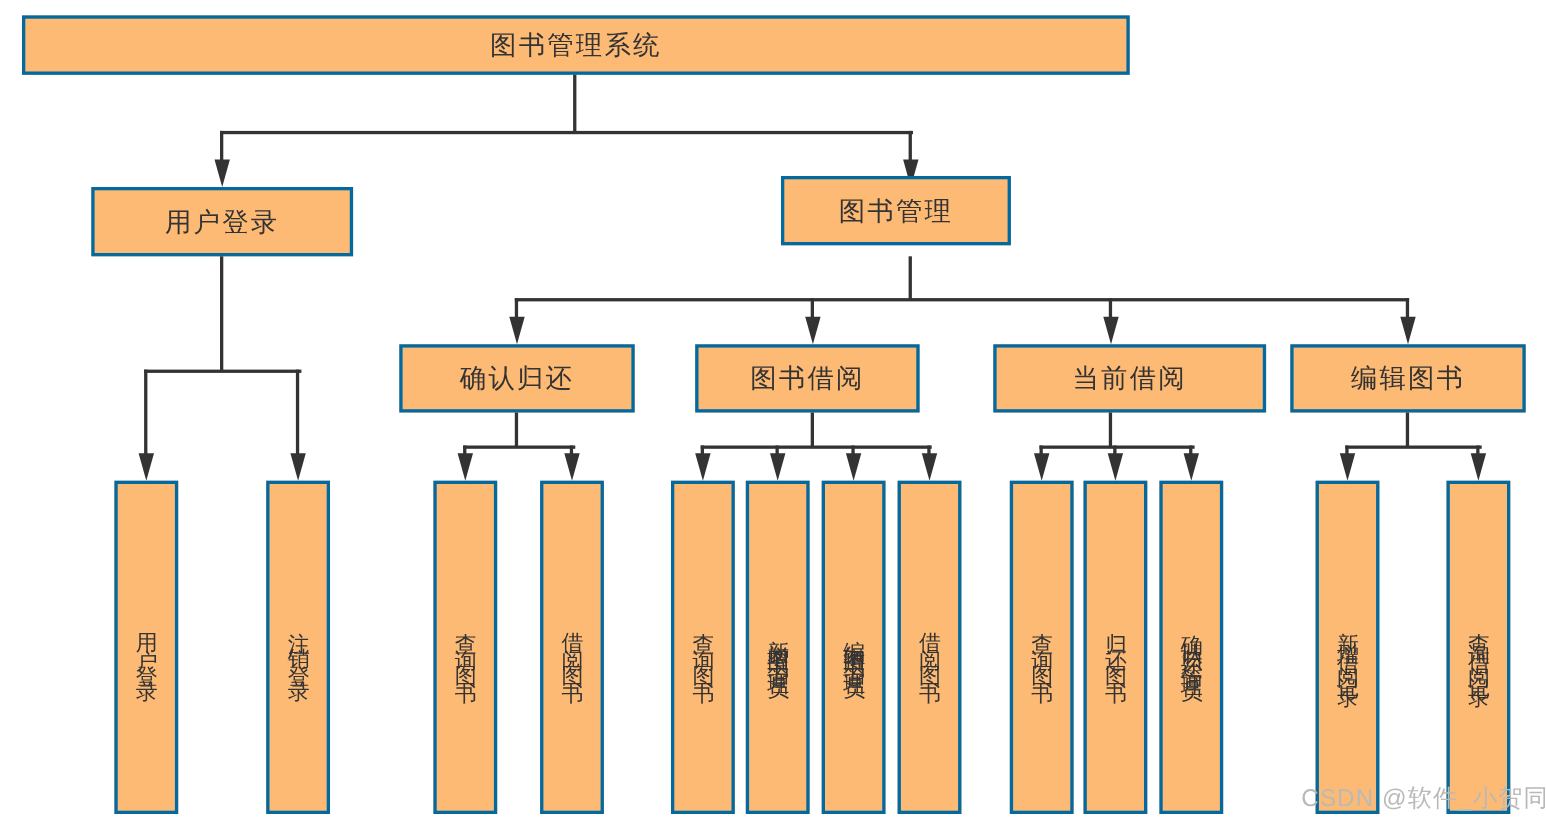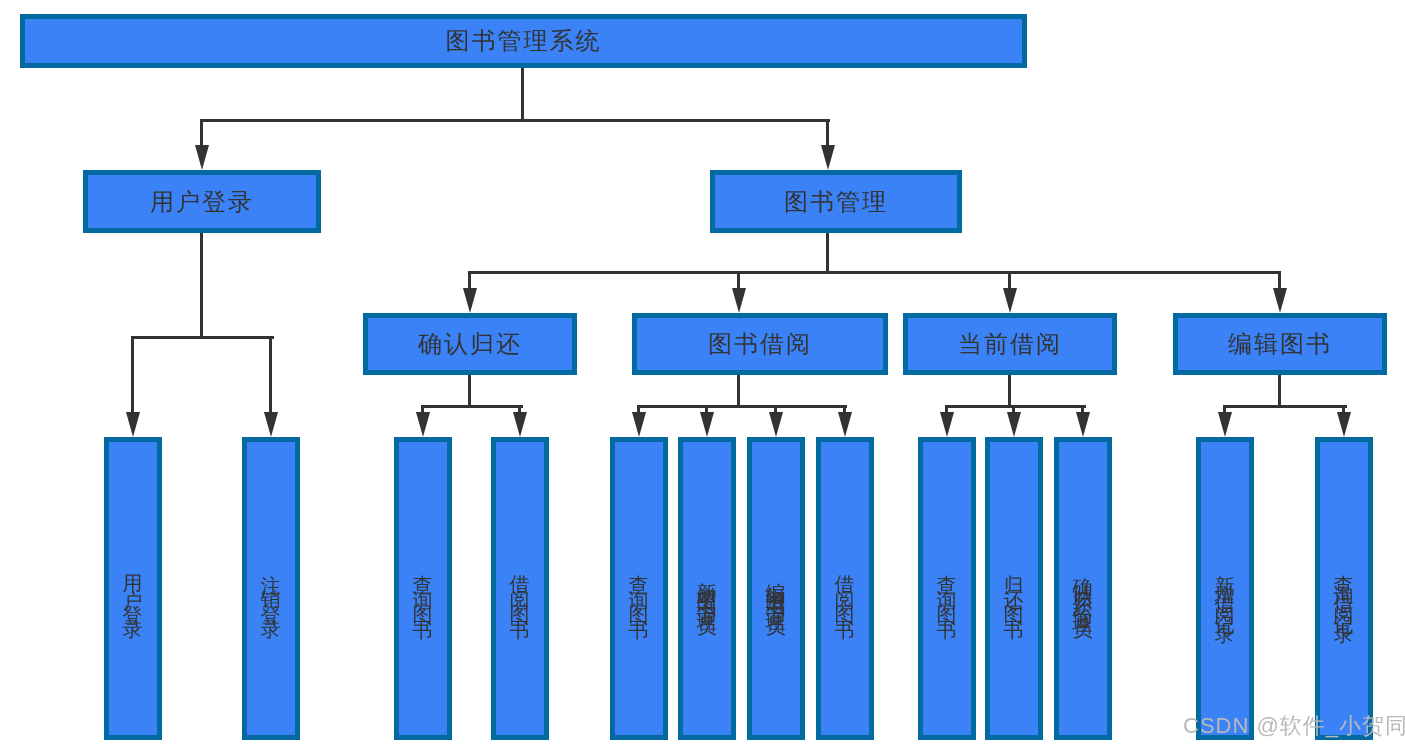--- a/index.html
+++ b/index.html
@@ -1,21 +1,21 @@
 <!DOCTYPE html>
 <html><head>
 <meta charset="utf-8">
 <style>
   html,body{margin:0;padding:0;background:#ffffff;}
   #canvas{
     position:relative;width:1405px;height:747px;background:#ffffff;overflow:hidden;
     font-family:"Liberation Sans","DejaVu Sans",sans-serif;color:#333333;
   }
   .node{
-    position:absolute;box-sizing:border-box;border:5px solid #0369a1;background:#3b82f6;
+    position:absolute;box-sizing:border-box;border:3px solid #0369a1;background:#fdba74;
     display:flex;align-items:center;justify-content:center;text-align:right;
   }
   .hnode span{font-size:24px;letter-spacing:2px;color:#333333;}
   .vnode span{
     writing-mode:vertical-rl;text-orientation:mixed;
     font-size:20px;letter-spacing:15px;color:#333333;line-height:1;
   }
   .v6 span{letter-spacing:10px;}
   .v8 span{letter-spacing:6px;}
   .v9 span{letter-spacing:5px;}
@@ -43,21 +43,21 @@
   <div class="vline" style="left:521px;top:68px;height:53px"></div>
   <div class="hline" style="left:200px;top:119px;width:630px"></div>
   <div class="vline" style="left:200px;top:119px;height:28px"></div>
   <div class="arrow" style="left:195px;top:145px"></div>
   <div class="vline" style="left:826px;top:119px;height:28px"></div>
   <div class="arrow" style="left:821px;top:145px"></div>
 
   <div class="node hnode" style="left:83px;top:170px;width:238px;height:63px">
     <span>用户登录</span>
   </div>
-  <div class="node hnode" style="left:710px;top:170px;width:252px;height:63px">
+  <div class="node hnode" style="left:710px;top:160px;width:209px;height:63px">
     <span>图书管理</span>
   </div>
 
   <div class="vline" style="left:200px;top:233px;height:104px"></div>
   <div class="hline" style="left:131px;top:336px;width:143px"></div>
   <div class="vline" style="left:131px;top:336px;height:80px"></div>
   <div class="arrow" style="left:126px;top:412px"></div>
   <div class="vline" style="left:269px;top:336px;height:80px"></div>
   <div class="arrow" style="left:264px;top:412px"></div>
 
@@ -68,24 +68,24 @@
   <div class="vline" style="left:737px;top:271px;height:20px"></div>
   <div class="arrow" style="left:732px;top:288px"></div>
   <div class="vline" style="left:1008px;top:271px;height:20px"></div>
   <div class="arrow" style="left:1003px;top:288px"></div>
   <div class="vline" style="left:1278px;top:271px;height:20px"></div>
   <div class="arrow" style="left:1273px;top:288px"></div>
 
   <div class="node hnode" style="left:363px;top:313px;width:214px;height:62px">
     <span>确认归还</span>
   </div>
-  <div class="node hnode" style="left:632px;top:313px;width:256px;height:62px">
+  <div class="node hnode" style="left:632px;top:313px;width:204px;height:62px">
     <span>图书借阅</span>
   </div>
-  <div class="node hnode" style="left:903px;top:313px;width:214px;height:62px">
+  <div class="node hnode" style="left:903px;top:313px;width:248px;height:62px">
     <span>当前借阅</span>
   </div>
   <div class="node hnode" style="left:1173px;top:313px;width:214px;height:62px">
     <span>编辑图书</span>
   </div>
 
   <div class="vline" style="left:468px;top:375px;height:31px"></div>
   <div class="vline" style="left:737px;top:375px;height:31px"></div>
   <div class="vline" style="left:1008px;top:375px;height:31px"></div>
   <div class="vline" style="left:1278px;top:375px;height:31px"></div>

